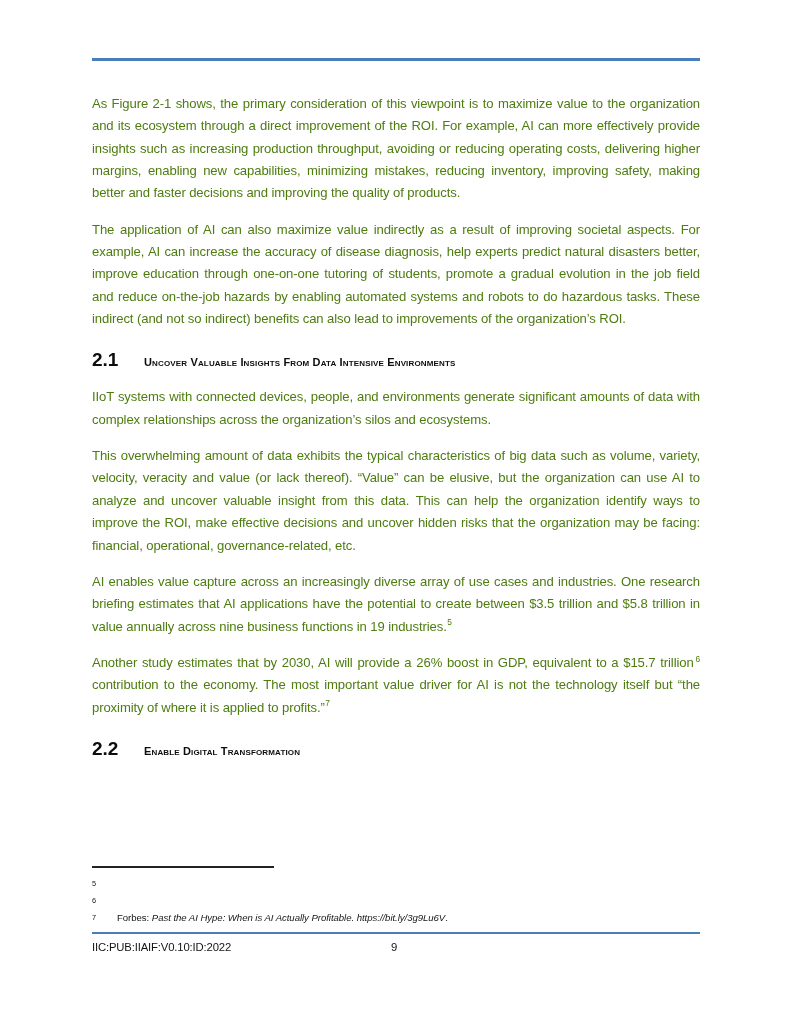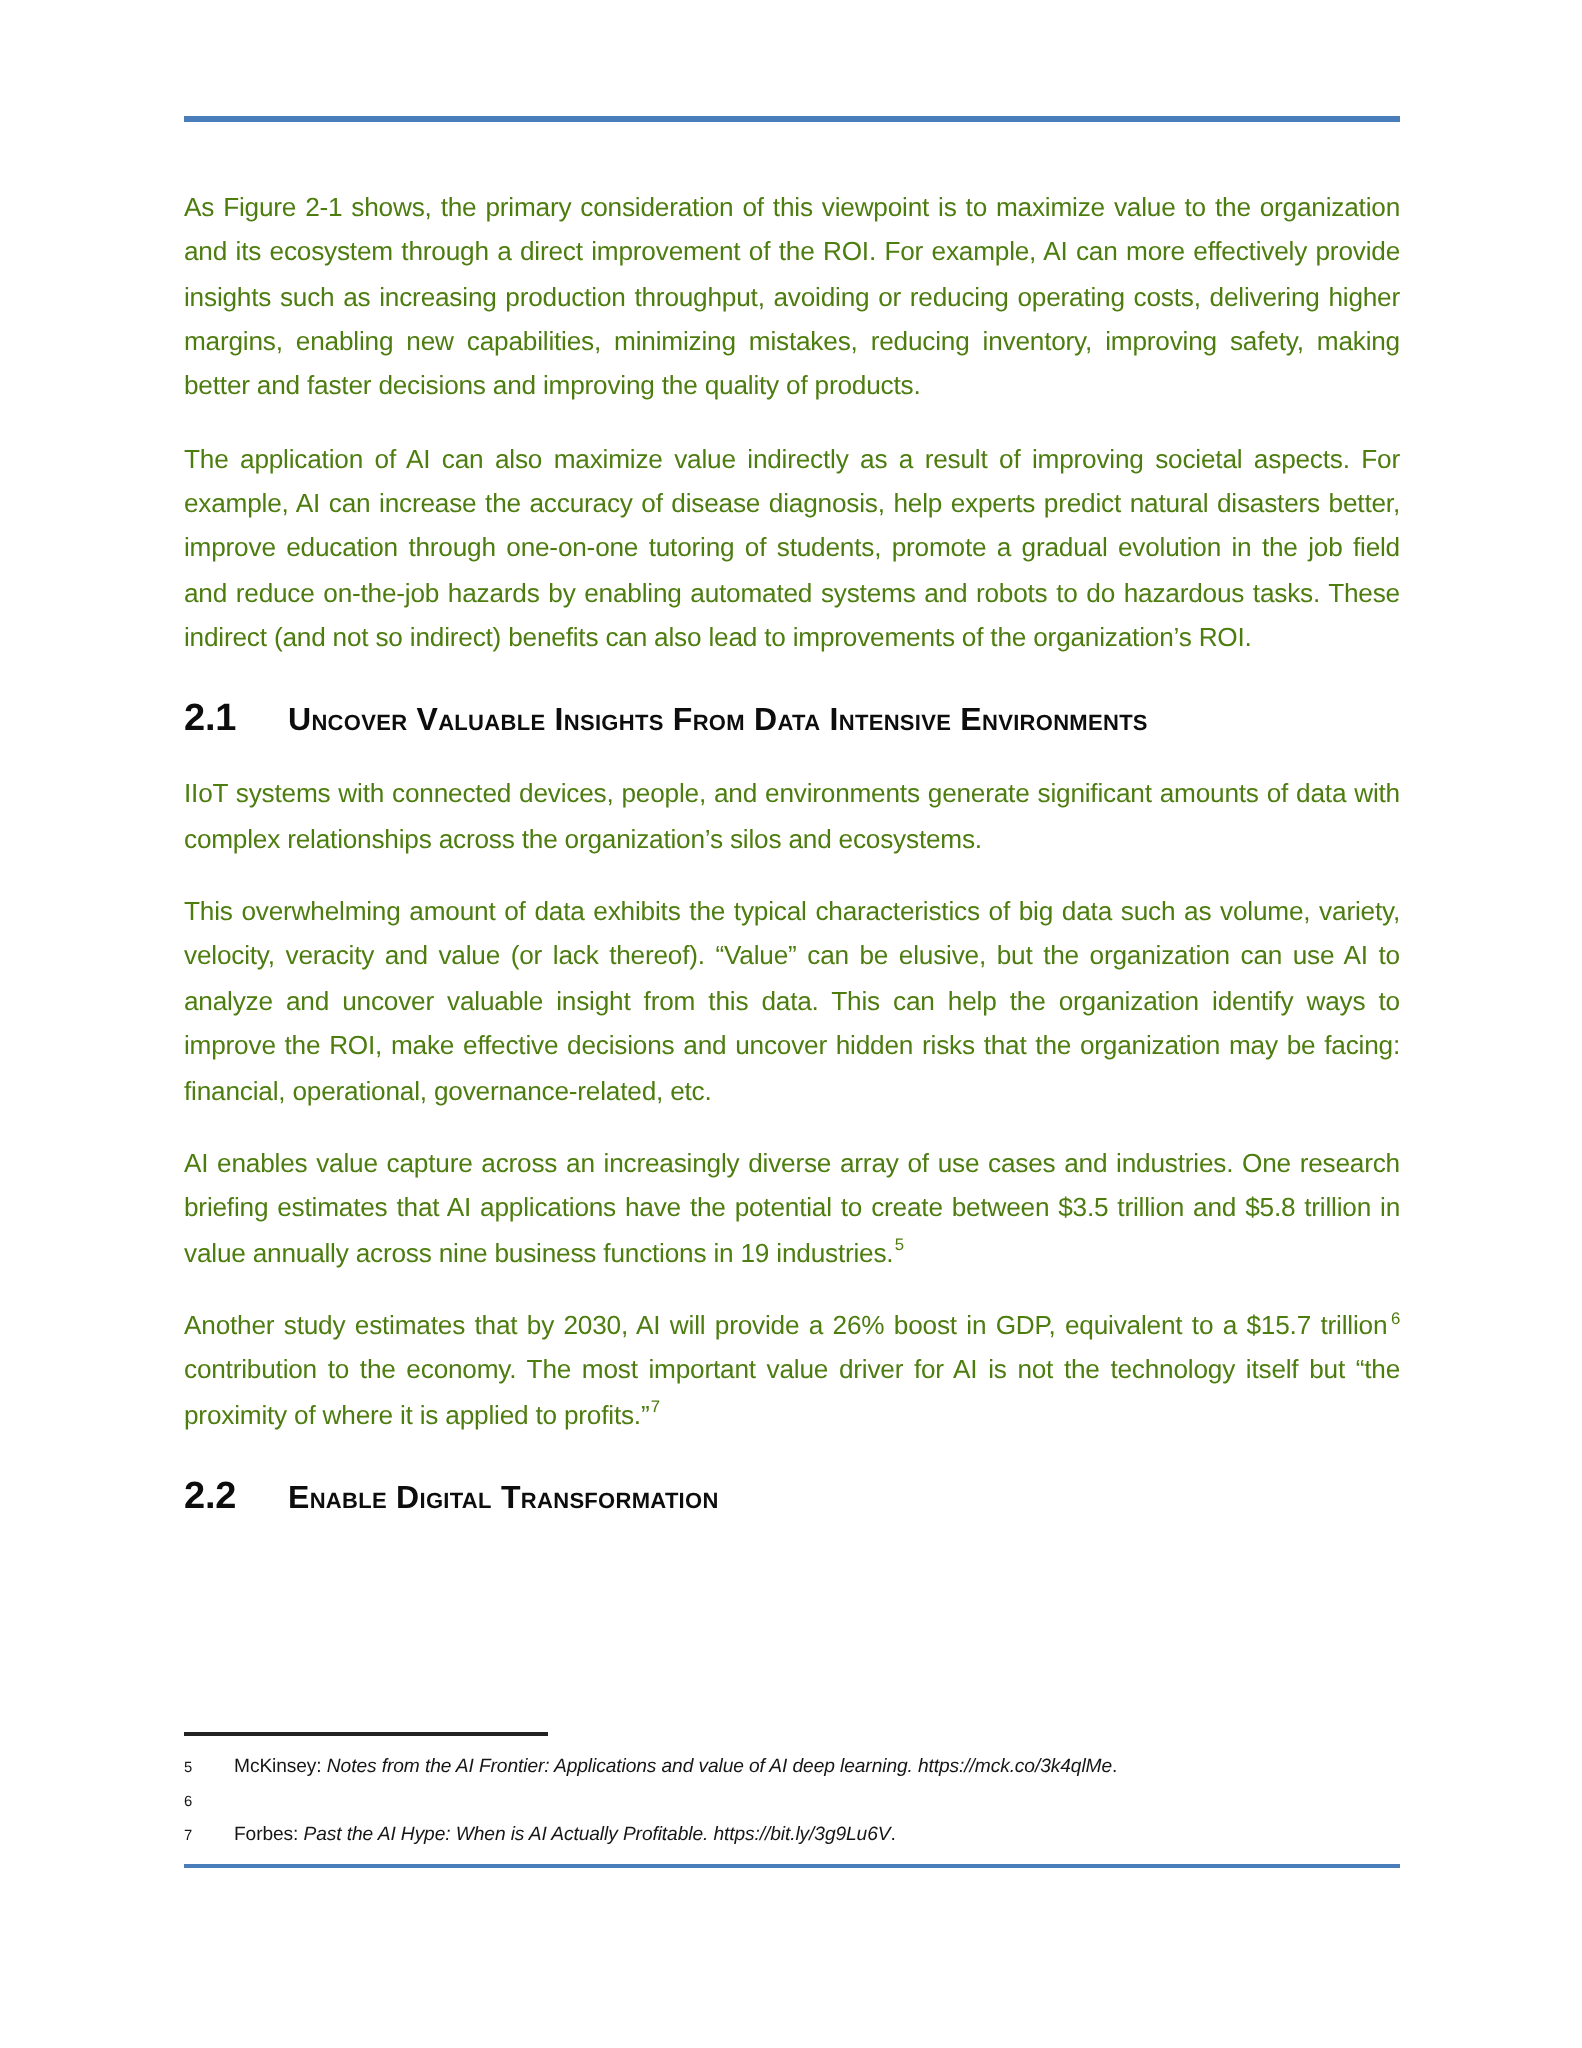--- a/index.html
+++ b/index.html
@@ -82,21 +82,21 @@
     color: #0d0d0d;
   }
   .heading .num {
     font-size: 19px;
     font-weight: bold;
     width: 52px;
     flex: 0 0 52px;
     letter-spacing: -0.1px;
   }
   .heading .htext {
-    font-size: 16px;
+    font-size: 11px;
     font-weight: bold;
     font-variant: small-caps;
     letter-spacing: 0.15px;
   }
 
   
   .footnotes {
     position: absolute;
     left: 92px;
     top: 866px;
@@ -197,34 +197,35 @@
     </div>
 
 
   </div>
 
   <div class="footnotes">
     <div class="footnote-sep"></div>
 
     <div class="fn-row">
       <span class="fn-marker">5</span>
-      <span class="fn-text">
-        <span>McKinsey: </span><i>Notes from the AI Frontier: Applications and value of AI deep learning. https://mck.co/3k4qlMe</i><span>.</span>
-      </span>
     </div>
 
     <div class="fn-row">
       <span class="fn-marker">6</span>
     </div>
 
     <div class="fn-row">
       <span class="fn-marker">7</span>
       <span class="fn-text">
         <span>Forbes: </span><i>Past the AI Hype: When is AI Actually Profitable. https://bit.ly/3g9Lu6V</i><span>.</span>
       </span>
     </div>
   </div>
 
   <div class="footer">
     <div class="footer-rule"></div>
+    <div class="footer-row">
+      <span class="footer-doc-id">IIC:PUB:IIAIF:V0.10:ID:2022</span>
+      <span class="footer-page-number">9</span>
+    </div>
   </div>
 
 </div>
 
 </body></html>

